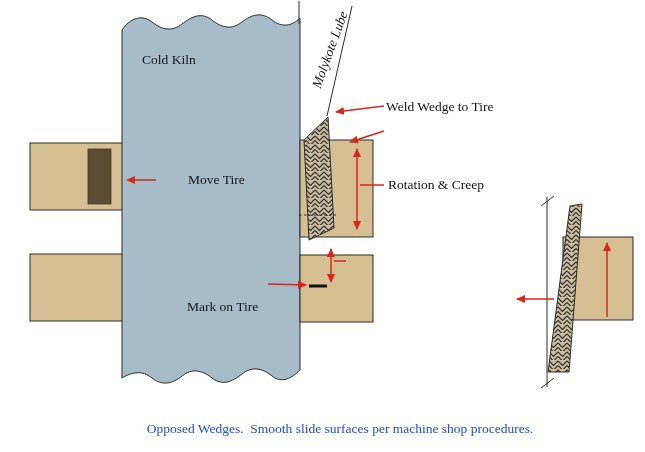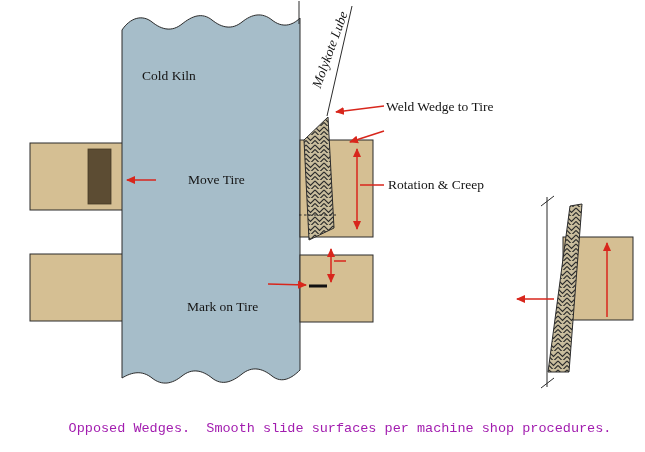--- a/index.html
+++ b/index.html
@@ -5,35 +5,35 @@
   html,body{margin:0;padding:0;background:#fff;}
   .stage{
     position:relative;width:645px;height:452px;background:#ffffff;overflow:hidden;
     font-family:"Liberation Serif","DejaVu Serif",serif;
   }
   svg.art{position:absolute;left:0;top:0;}
   .label{
     position:absolute;font-size:13.5px;line-height:15px;color:#141414;
     white-space:nowrap;font-family:"Liberation Serif","DejaVu Serif",serif;
   }
-  .lbl-cold-kiln{left:142px;top:68px;}
+  .lbl-cold-kiln{left:142px;top:52px;}
   .lbl-move-tire{left:160px;top:172px;margin-left:28px;}
   .lbl-weld-tire{left:386px;top:99px;text-align:right;}
   .lbl-weld-pad{left:386px;top:124px;}
   .lbl-rotation{left:388px;top:177px;}
   .lbl-creep{left:348px;top:253px;}
   .lbl-mark-tire{left:187px;top:275px;margin-top:24px;}
   .lbl-molykote{
     left:316px;top:80px;transform:rotate(-70deg);transform-origin:0 50%;
     font-style:italic;
   }
   .caption{
     position:absolute;left:35px;top:421px;width:610px;text-align:center;
-    font-size:13.5px;color:#a21caf;white-space:pre;
-    font-family:Liberation Mono, monospace;
+    font-size:13.5px;color:#1d4ed8;white-space:pre;
+    font-family:Liberation Serif, serif;
   }
   
   .shape-kiln{fill:var(--color-kiln,#a6bdc9);stroke:var(--color-line,#2b2b2b);stroke-width:1;}
   .shape-tan{fill:var(--color-block-tan,#d5bf93);stroke:var(--color-line,#2b2b2b);stroke-width:1;}
   .shape-insert{fill:var(--color-tire-insert,#5c4c33);stroke:#453a26;stroke-width:0.8;}
   .shape-wedge{fill:url(#chev);stroke:var(--color-line,#2b2b2b);stroke-width:1;}
   .red{stroke:var(--color-arrow-red,#d8261c);stroke-width:1.5;fill:none;}
   .blk{stroke:var(--color-line,#2b2b2b);stroke-width:1;fill:none;}
   .blk-dash{stroke:var(--color-line,#2b2b2b);stroke-width:1.2;fill:none;stroke-dasharray:2.5 2.5;}
   .blk-thick{stroke:#111;stroke-width:3;fill:none;}

